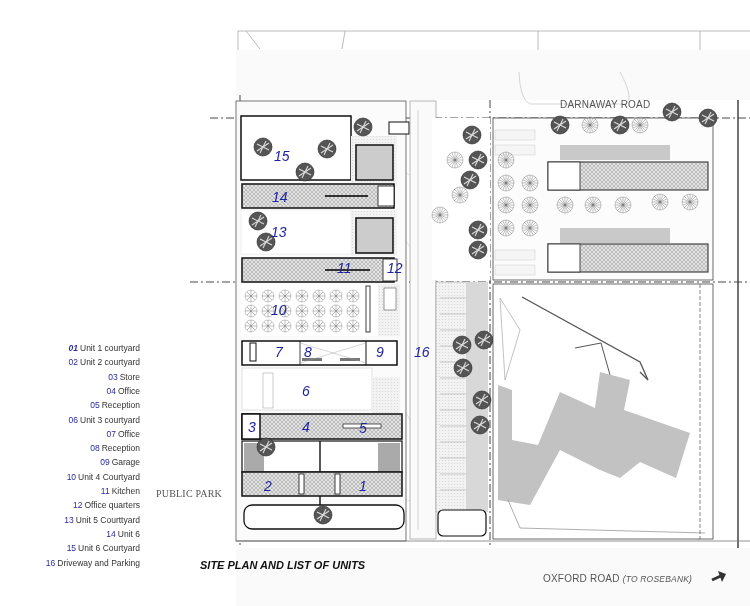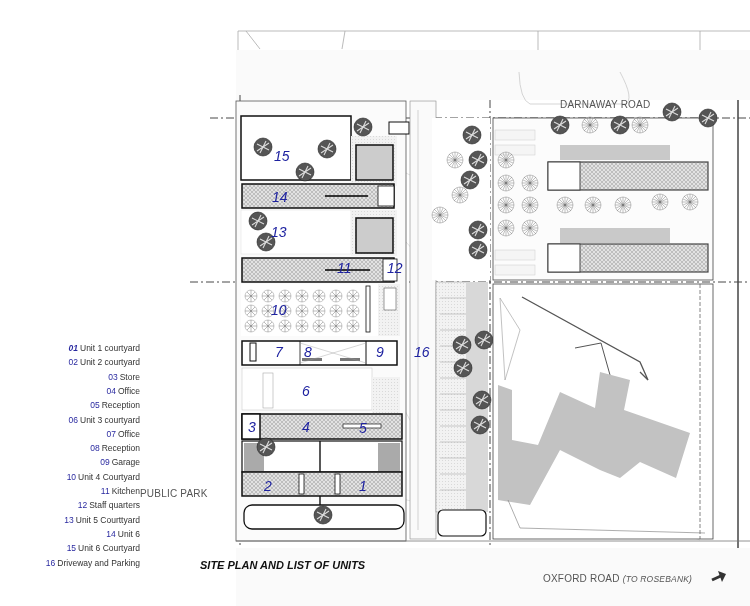--- a/index.html
+++ b/index.html
@@ -233,21 +233,21 @@
   <rect x="236" y="548" width="514" height="58" fill="#fafafa"></rect>
   <line x1="236" y1="541" x2="750" y2="541" stroke="#777" stroke-width="0.8"></line>
 
   <g>
     <line x1="712" y1="580" x2="723" y2="575" stroke="#333" stroke-width="3"></line>
     <polygon points="718,571 726,574 722,582" fill="#333"></polygon>
   </g>
 </svg>
 
 <div class="road-label" style="left:560px;top:73px;margin-top:26px;">DARNAWAY ROAD</div>
-<div class="road-label" style="left:140px;top:488px;">PUBLIC PARK</div>
+<div class="road-label" style="left:156px;top:488px;font-family:Liberation Serif, serif;">PUBLIC PARK</div>
 <div class="road-label" style="left:543px;top:573px;">
   <span>OXFORD ROAD</span>
   <i>(TO ROSEBANK)</i>
 </div>
 
 <div class="title">SITE PLAN AND LIST OF UNITS</div>
 
 <div class="unit-num" style="left:274px;top:148px;">15</div>
 <div class="unit-num" style="left:272px;top:189px;">14</div>
 <div class="unit-num" style="left:271px;top:224px;">13</div>
@@ -270,18 +270,18 @@
   <div class="legend-item" style="top:14.3px;"><span class="num">02</span><span>Unit 2 courtyard</span></div>
   <div class="legend-item" style="top:28.6px;"><span class="num">03</span><span>Store</span></div>
   <div class="legend-item" style="top:42.9px;"><span class="num">04</span><span>Office</span></div>
   <div class="legend-item" style="top:57.2px;"><span class="num">05</span><span>Reception</span></div>
   <div class="legend-item" style="top:71.5px;"><span class="num">06</span><span>Unit 3 courtyard</span></div>
   <div class="legend-item" style="top:85.8px;"><span class="num">07</span><span>Office</span></div>
   <div class="legend-item" style="top:100.1px;"><span class="num">08</span><span>Reception</span></div>
   <div class="legend-item" style="top:114.4px;"><span class="num">09</span><span>Garage</span></div>
   <div class="legend-item" style="top:128.7px;"><span class="num">10</span><span>Unit 4 Courtyard</span></div>
   <div class="legend-item" style="top:143px;text-align:right;"><span class="num">11</span><span>Kitchen</span></div>
-  <div class="legend-item" style="top:157.3px;"><span class="num">12</span><span>Staff quarters</span></div>
+  <div class="legend-item" style="top:157.3px;"><span class="num">12</span><span>Office quarters</span></div>
   <div class="legend-item" style="top:172px;"><span class="num">13</span><span>Unit 5 Courttyard</span></div>
   <div class="legend-item" style="top:185.9px;"><span class="num">14</span><span>Unit 6</span></div>
   <div class="legend-item" style="top:200.2px;margin-left:32px;"><span class="num">15</span><span>Unit 6 Courtyard</span></div>
   <div class="legend-item" style="top:214.5px;"><span class="num">16</span><span>Driveway and Parking</span></div>
 </div>
 
 </body></html>

